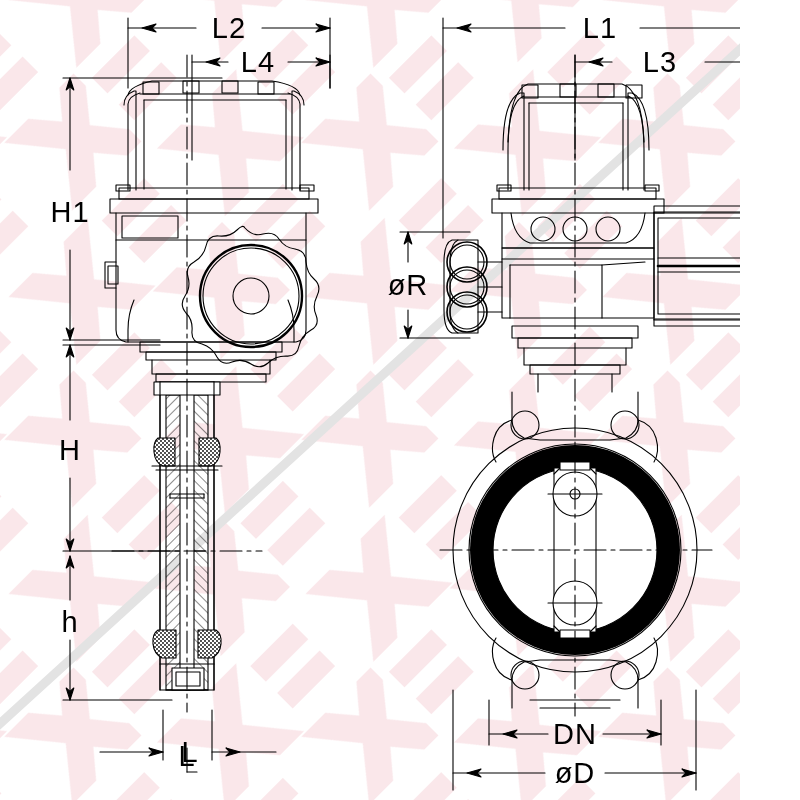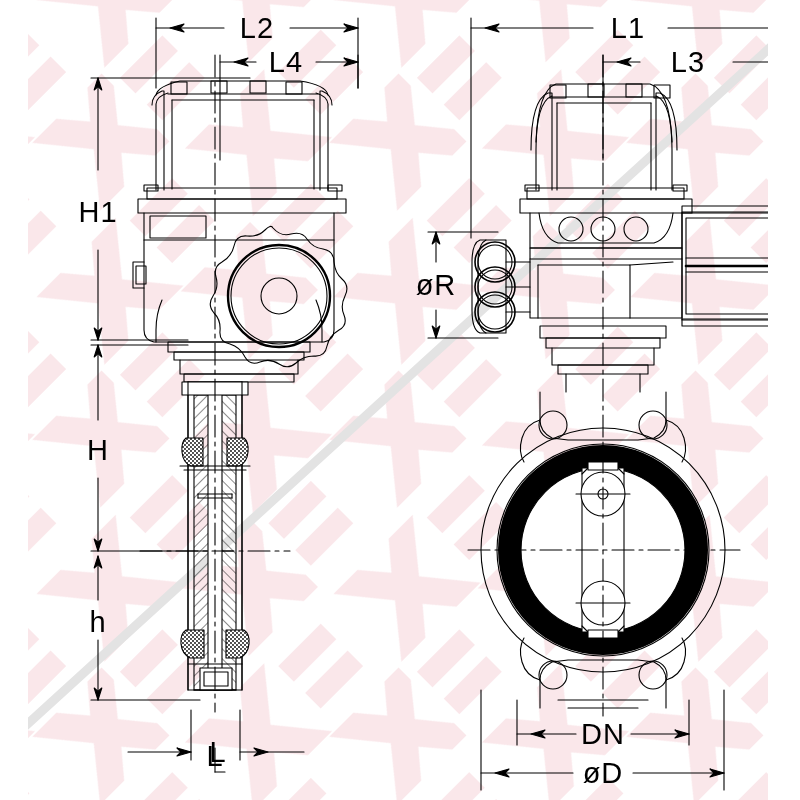--- a/index.html
+++ b/index.html
@@ -8,21 +8,20 @@
   }
   body {
     font-family: "Liberation Sans", sans-serif;
   }
   #sheet {
     position: relative;
     width: 740px;
     height: 800px;
     background: #ffffff;
     overflow: hidden;
-    margin-left: 28px;
   }
   #sheet svg.layer {
     position: absolute;
     left: 0; top: 0;
     width: 800px;
     height: 800px;
   }
   #wm-layer { z-index: 1; }
   #draw-layer { z-index: 2; }
   .dimtext {

